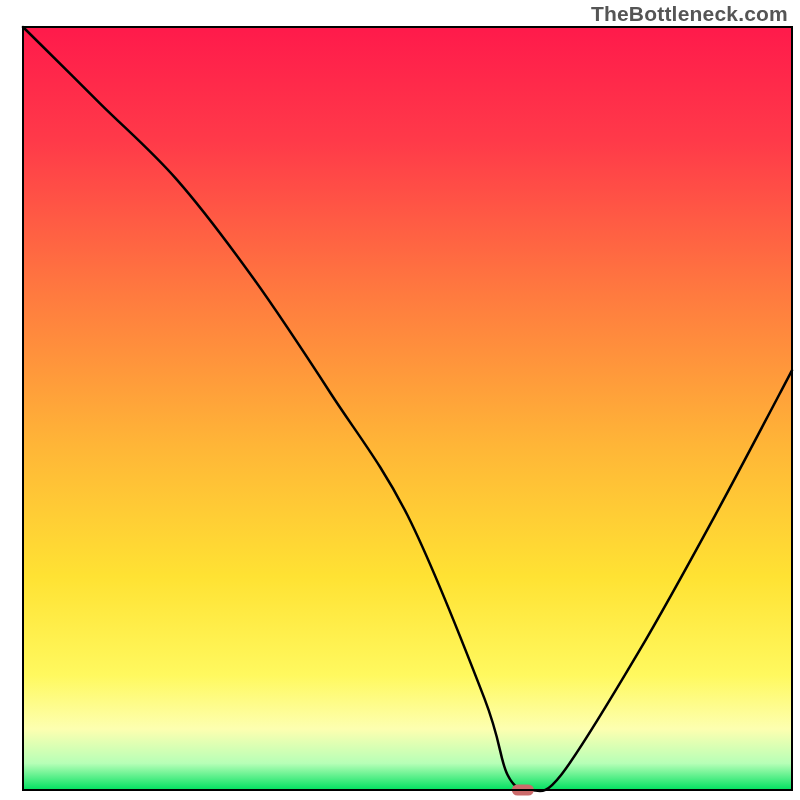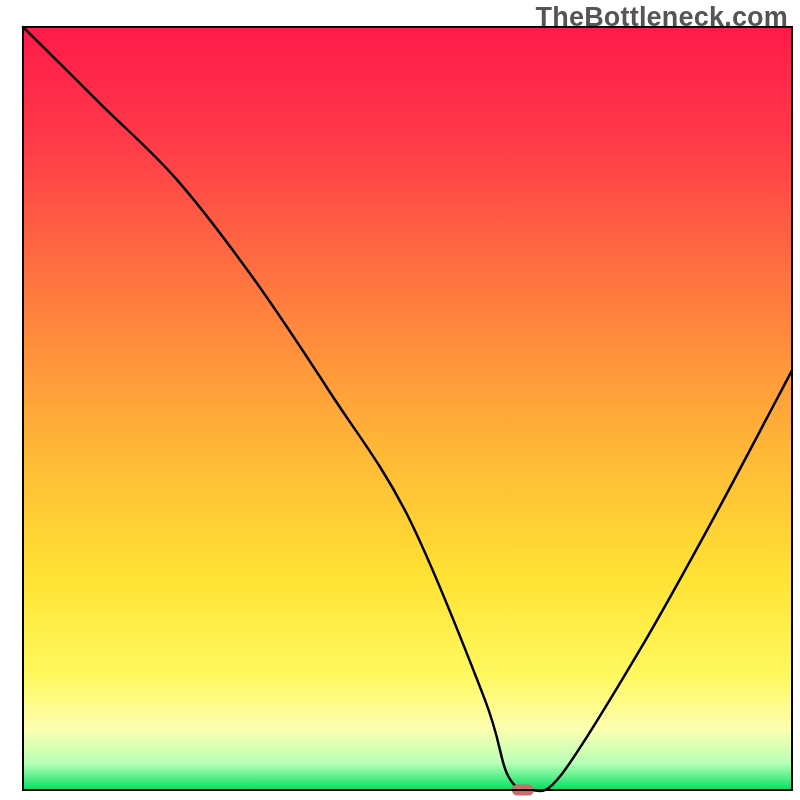--- a/index.html
+++ b/index.html
@@ -1,17 +1,17 @@
 <!DOCTYPE html>
 <html><head>
 <meta charset="utf-8">
 <style>
   html,body{margin:0;padding:0;width:800px;height:800px;background:#fff;font-family:Arial,Helvetica,sans-serif}
   .stage{position:relative;width:800px;height:800px}
-  .attribution{position:absolute;top:2px;right:12px;font-size:27px;font-weight:600;color:#555;letter-spacing:.2px}
+  .attribution{position:absolute;top:2px;right:12px;font-size:21px;font-weight:600;color:#555;letter-spacing:.2px}
   svg{position:absolute;left:0;top:0}
 </style>
 </head>
 <body>
 
 <div class="stage">
   <div class="attribution">TheBottleneck.com</div>
   <svg id="plot" width="800" height="800">
       <defs>
         <linearGradient id="bg-grad" x1="0" y1="0" x2="0" y2="1">

